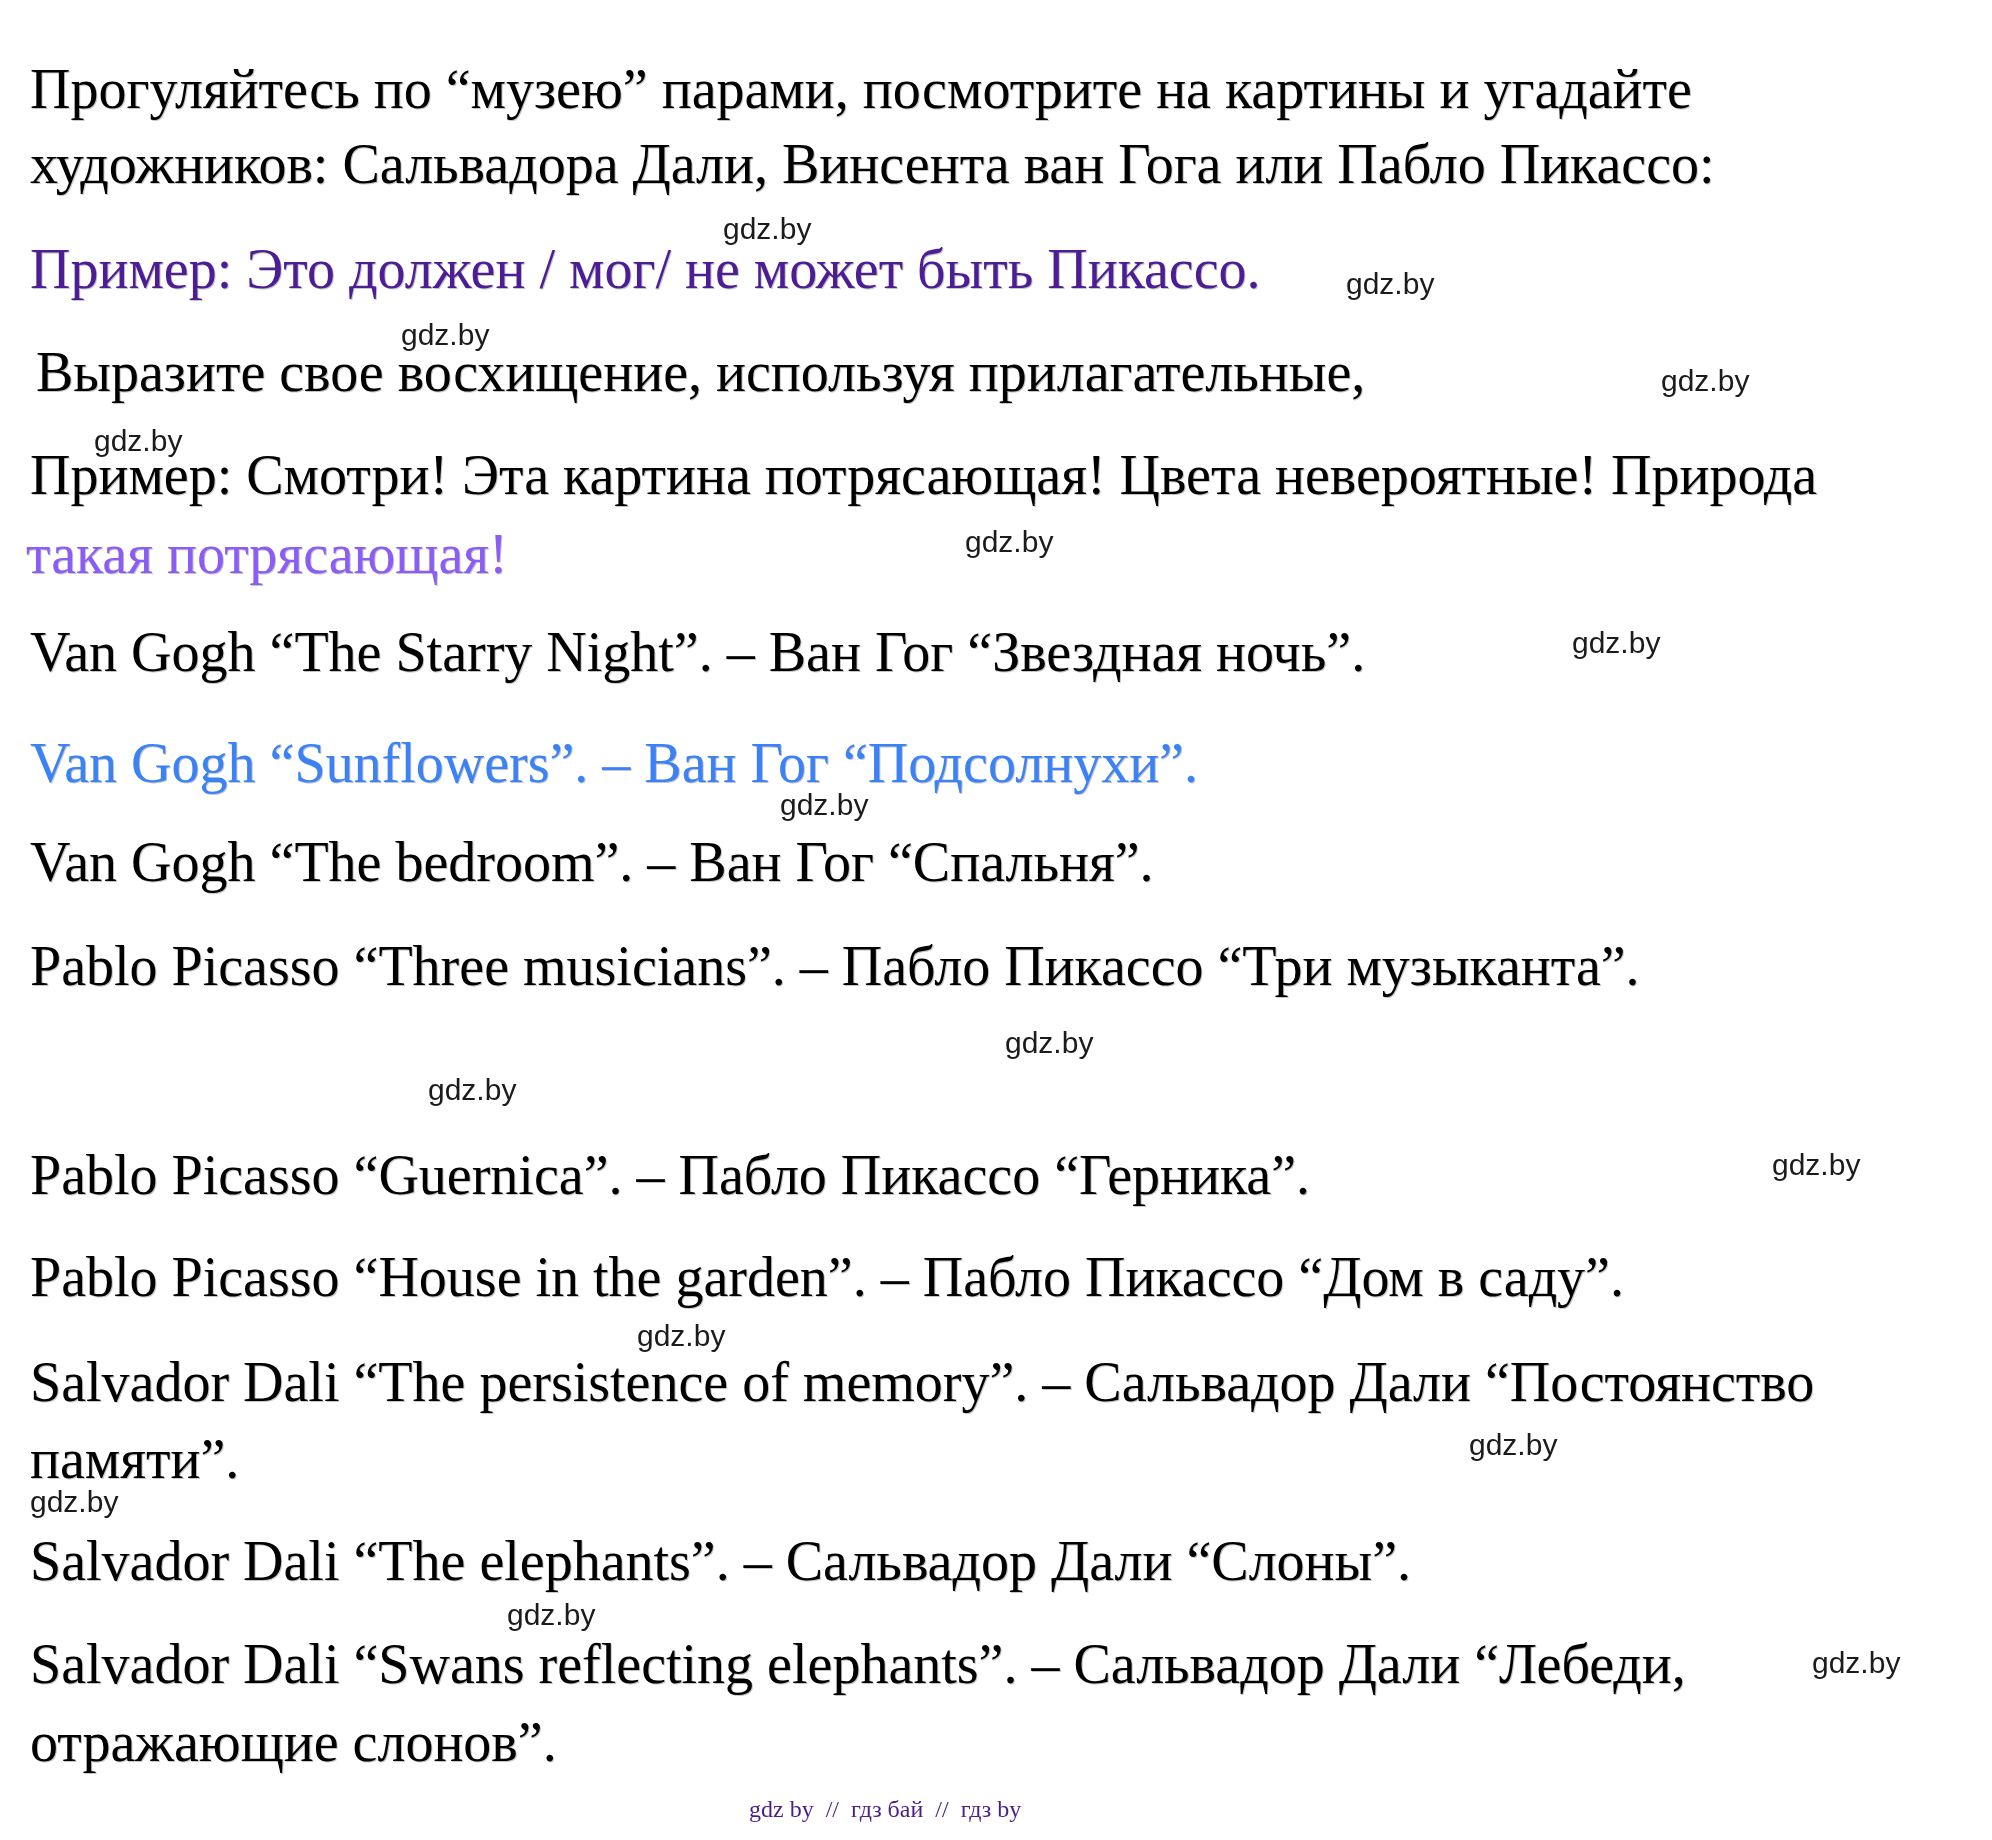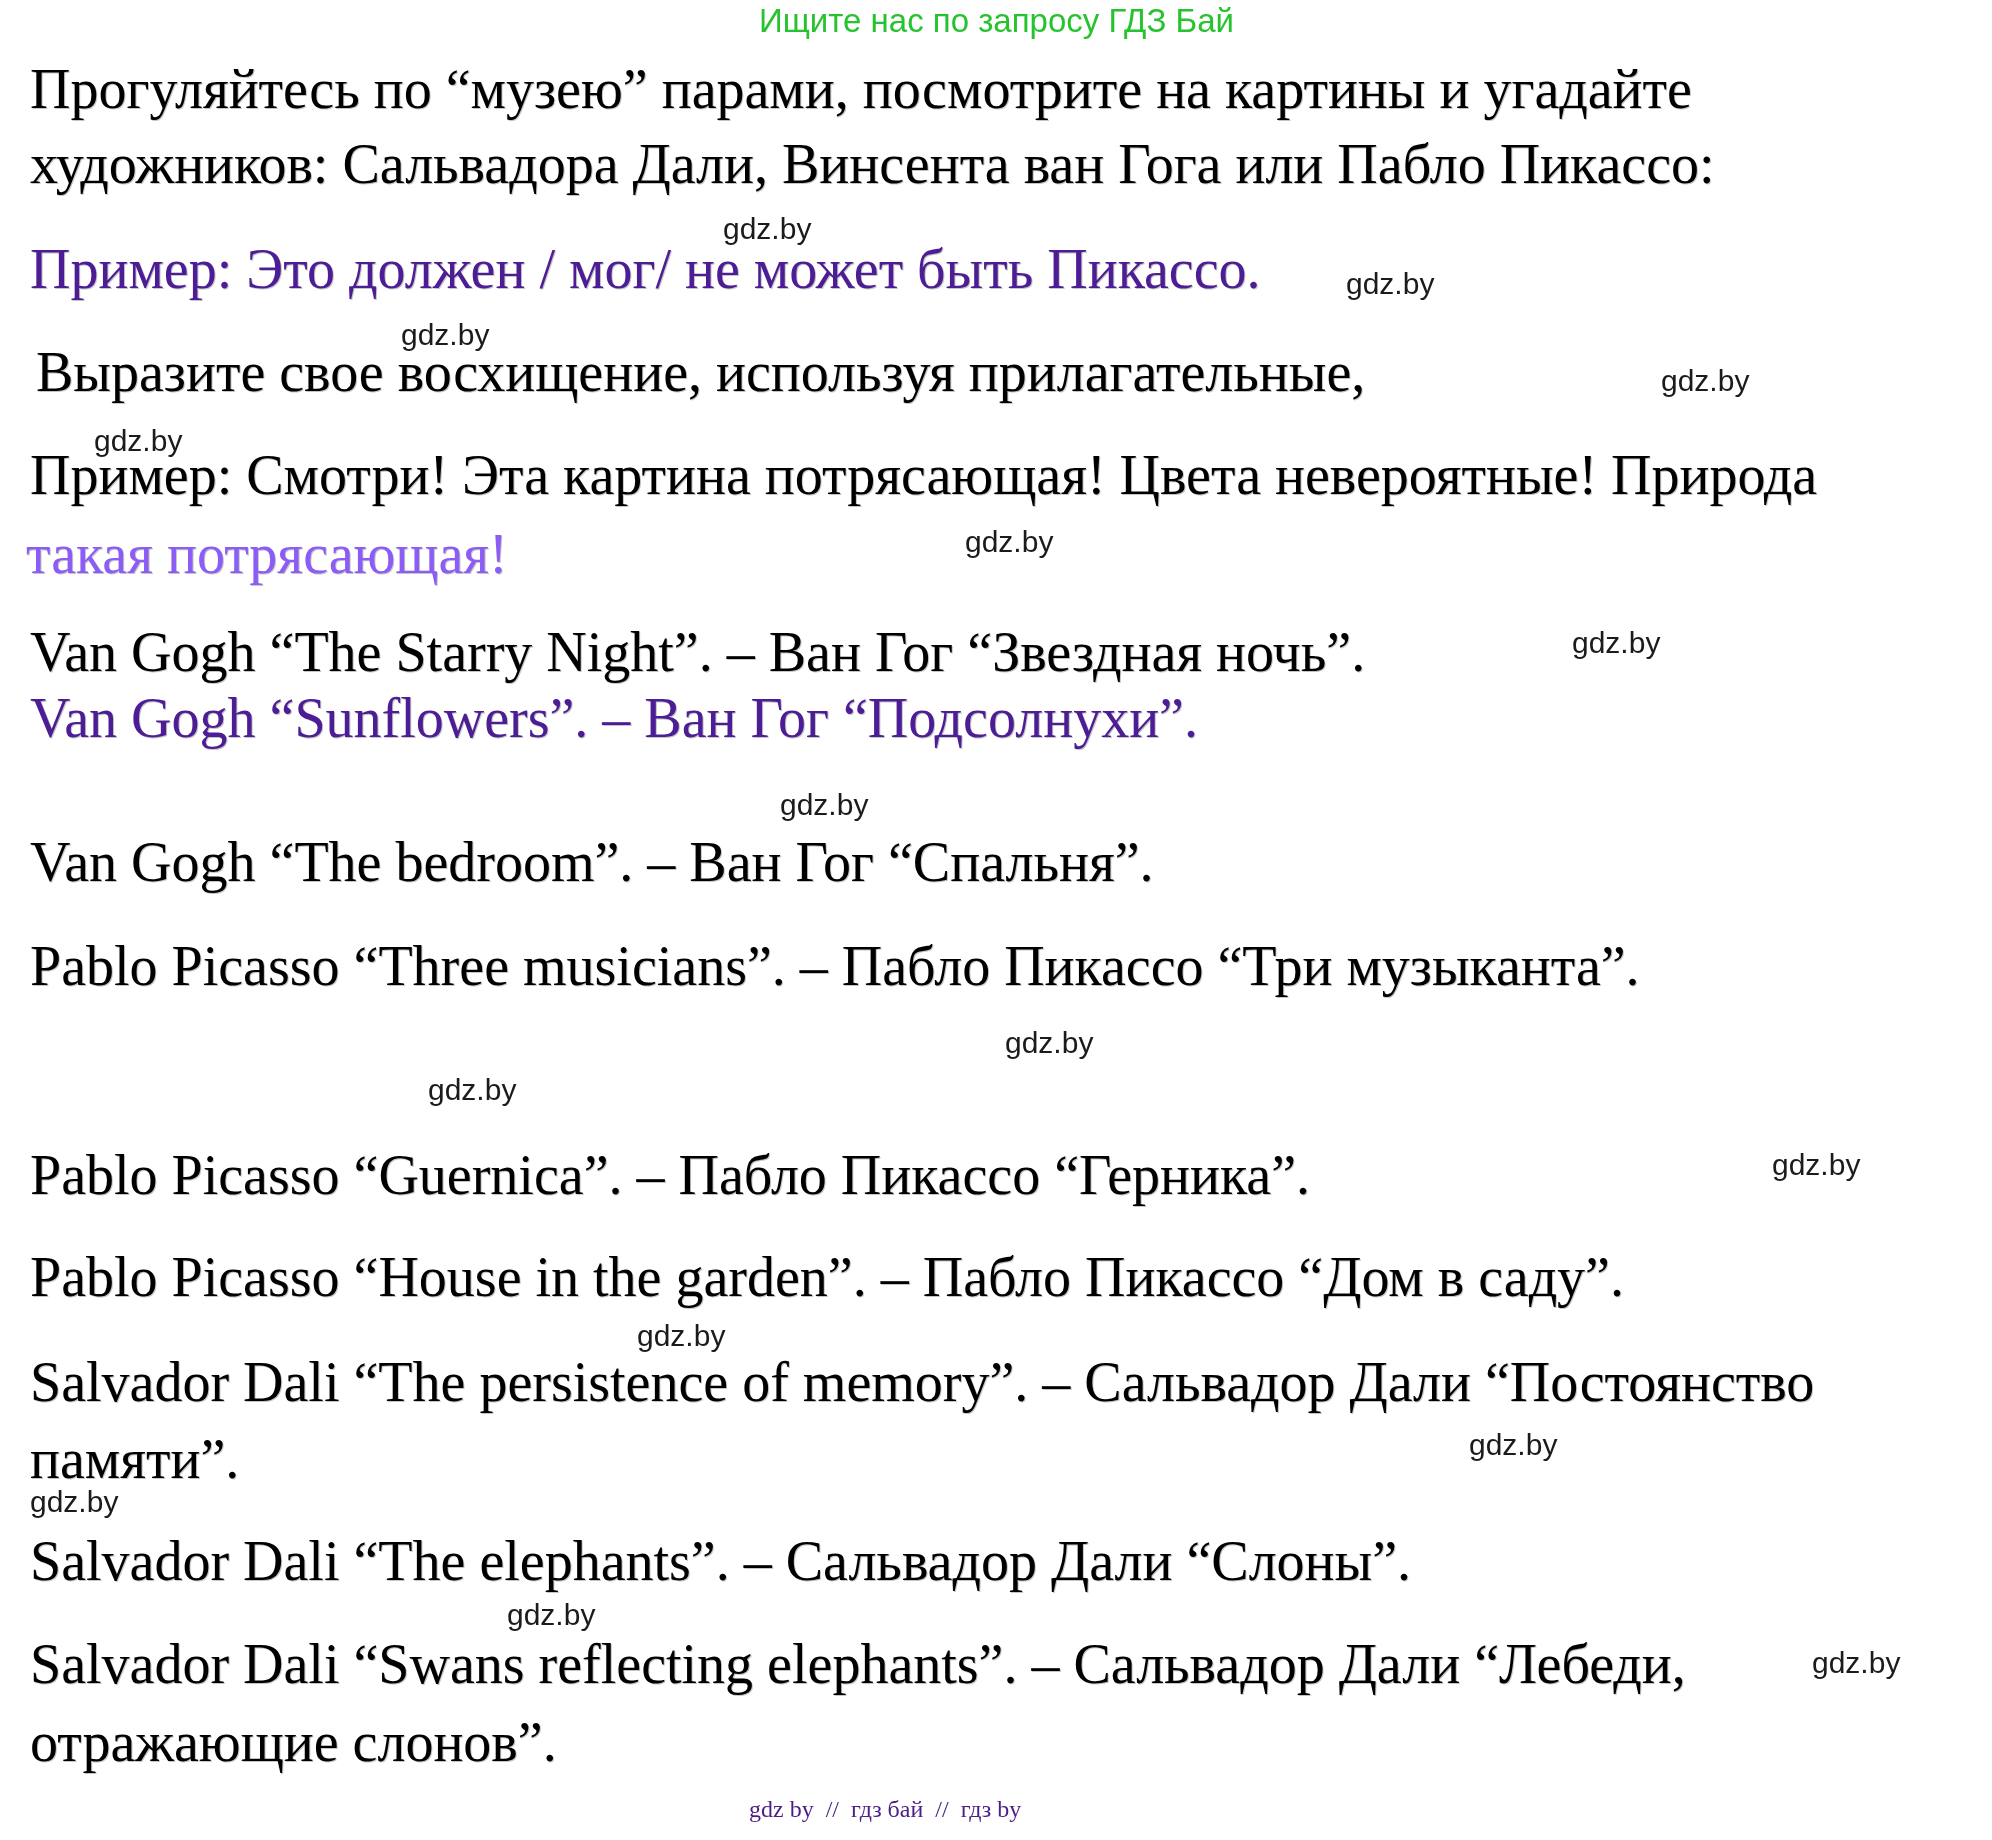--- a/index.html
+++ b/index.html
@@ -44,31 +44,30 @@
     font-family: Liberation Serif, serif;
     font-size: 24px;
     line-height: 1.2;
     white-space: pre;
   }
 </style>
 </head>
 <body>
 
 <div class="page" style="background: rgb(255, 255, 255);">
-  <div class="promo-header" style="color: rgb(38, 195, 47);">Ищите нас по запросу ГДЗ Бай</div>
 
   <div id="text-layer">
       <div class="text-line" style="left: 30px; top: 61px; color: rgb(0, 0, 0);">Прогуляйтесь по “музею” парами, посмотрите на картины и угадайте</div>
       <div class="text-line" style="left: 30px; top: 136px; color: rgb(0, 0, 0);">художников: Сальвадора Дали, Винсента ван Гога или Пабло Пикассо:</div>
       <div class="text-line" style="left: 30px; top: 241px; color: #4c1d95;">Пример: Это должен / мог/ не может быть Пикассо.</div>
       <div class="text-line" style="left: 30px; top: 344px; color: rgb(0, 0, 0); margin-left: 6px;">Выразите свое восхищение, используя прилагательные,</div>
       <div class="text-line" style="left: 30px; top: 447px; color: rgb(0, 0, 0);">Пример: Смотри! Эта картина потрясающая! Цвета невероятные! Природа</div>
       <div class="text-line" style="left: 26px; top: 526px; color: #8b5cf6;">такая потрясающая!</div>
       <div class="text-line" style="left: 30px; top: 624px; color: rgb(0, 0, 0);">Van Gogh “The Starry Night”. – Ван Гог “Звездная ночь”.</div>
-      <div class="text-line" style="left: 30px; top: 690px; color: #4c1d95;">Van Gogh “Sunflowers”. – Ван Гог “Подсолнухи”.</div>
+      <div class="text-line" style="left: 30px; top: 735px; color: #3b82f6;">Van Gogh “Sunflowers”. – Ван Гог “Подсолнухи”.</div>
       <div class="text-line" style="left: 30px; top: 834px; color: rgb(0, 0, 0);">Van Gogh “The bedroom”. – Ван Гог “Спальня”.</div>
       <div class="text-line" style="left: 30px; top: 938px; color: rgb(0, 0, 0); text-align: right;">Pablo Picasso “Three musicians”. – Пабло Пикассо “Три музыканта”.</div>
       <div class="text-line" style="left: 30px; top: 1147px; color: rgb(0, 0, 0);">Pablo Picasso “Guernica”. – Пабло Пикассо “Герника”.</div>
       <div class="text-line" style="left: 30px; top: 1249px; color: rgb(0, 0, 0);">Pablo Picasso “House in the garden”. – Пабло Пикассо “Дом в саду”.</div>
       <div class="text-line" style="left: 30px; top: 1354px; color: rgb(0, 0, 0);">Salvador Dali “The persistence of memory”. – Сальвадор Дали “Постоянство</div>
       <div class="text-line" style="left: 30px; top: 1431px; color: rgb(0, 0, 0);">памяти”.</div>
       <div class="text-line" style="left: 30px; top: 1533px; color: rgb(0, 0, 0);">Salvador Dali “The elephants”. – Сальвадор Дали “Слоны”.</div>
       <div class="text-line" style="left: 30px; top: 1636px; color: rgb(0, 0, 0);">Salvador Dali “Swans reflecting elephants”. – Сальвадор Дали “Лебеди,</div>
       <div class="text-line" style="left: 30px; top: 1714px; color: rgb(0, 0, 0);">отражающие слонов”.</div>
     </div>

